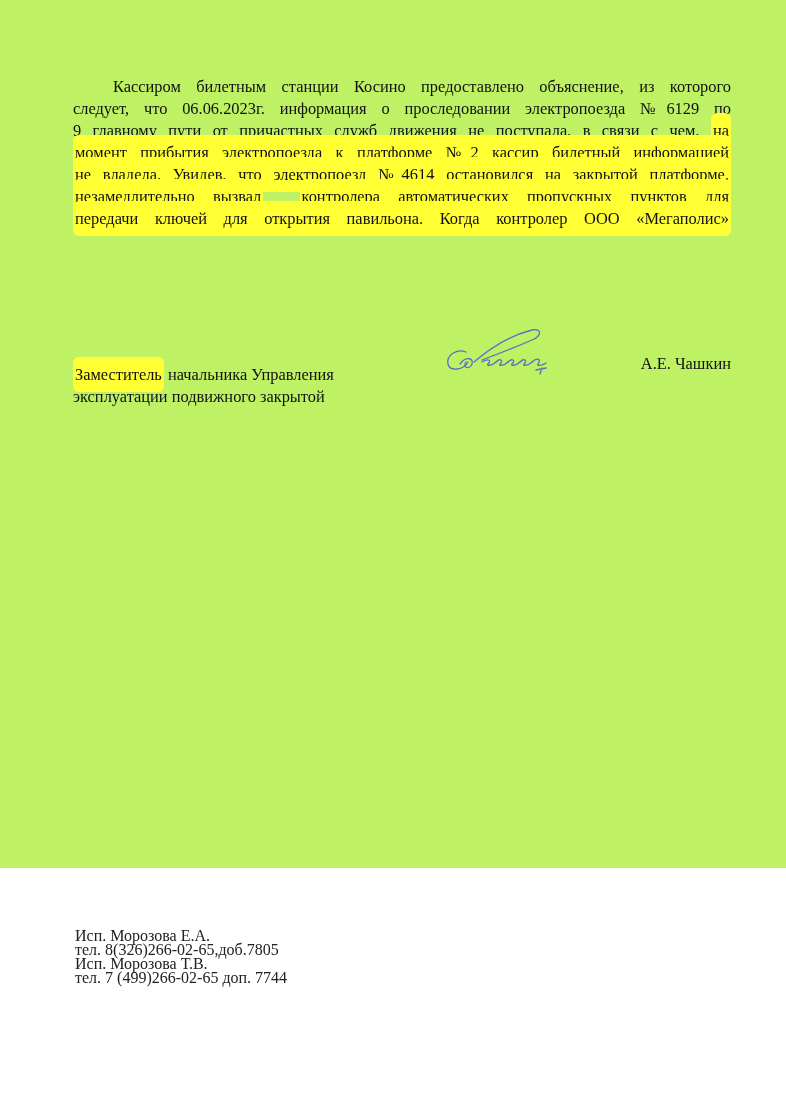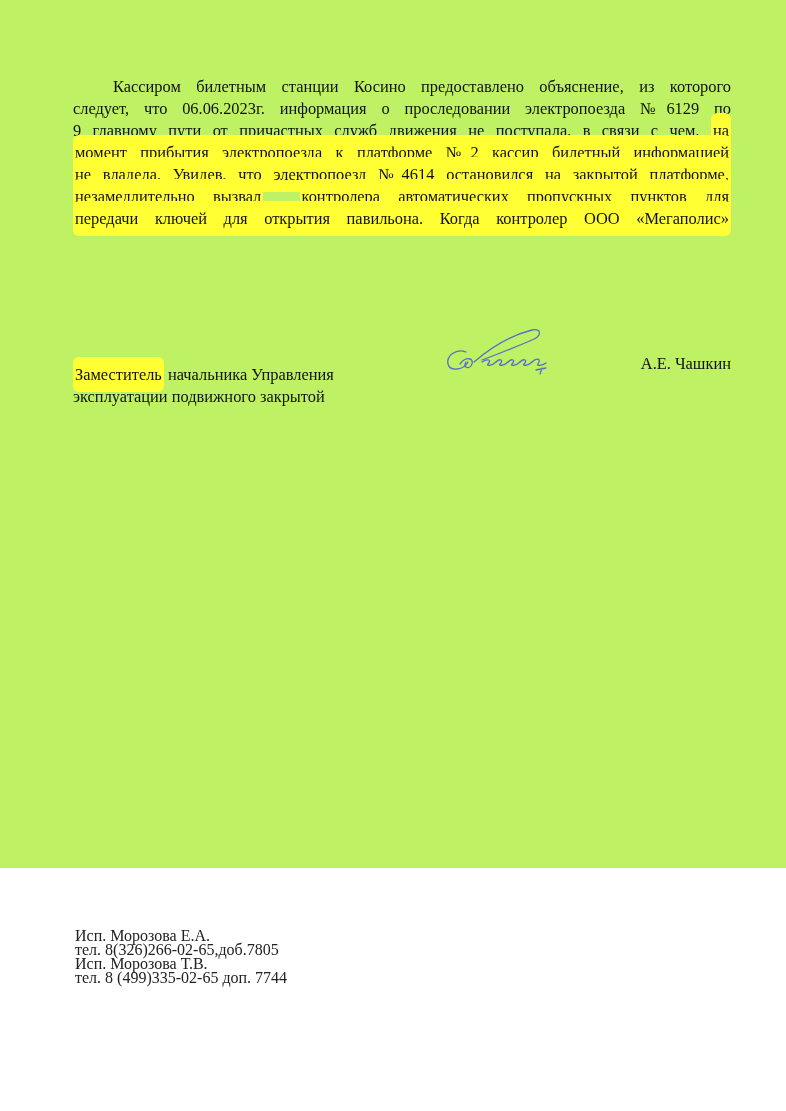--- a/index.html
+++ b/index.html
@@ -50,16 +50,16 @@
       <path d="M98 44 L108 42 M104 42 L102 48"></path>
     </g>
   </svg>
 
   <div class="sig-name">А.Е. Чашкин</div>
 
   <div class="executors">
     <div>Исп. Морозова Е.А.</div>
     <div>тел. 8(326)266-02-65,доб.7805</div>
     <div>Исп. Морозова Т.В.</div>
-    <div>тел. 8 (499)335-02-65 доп. 7744</div>
+    <div>тел. 7 (499)266-02-65 доп. 7744</div>
   </div>
 
 </div>
 
 </body></html>

